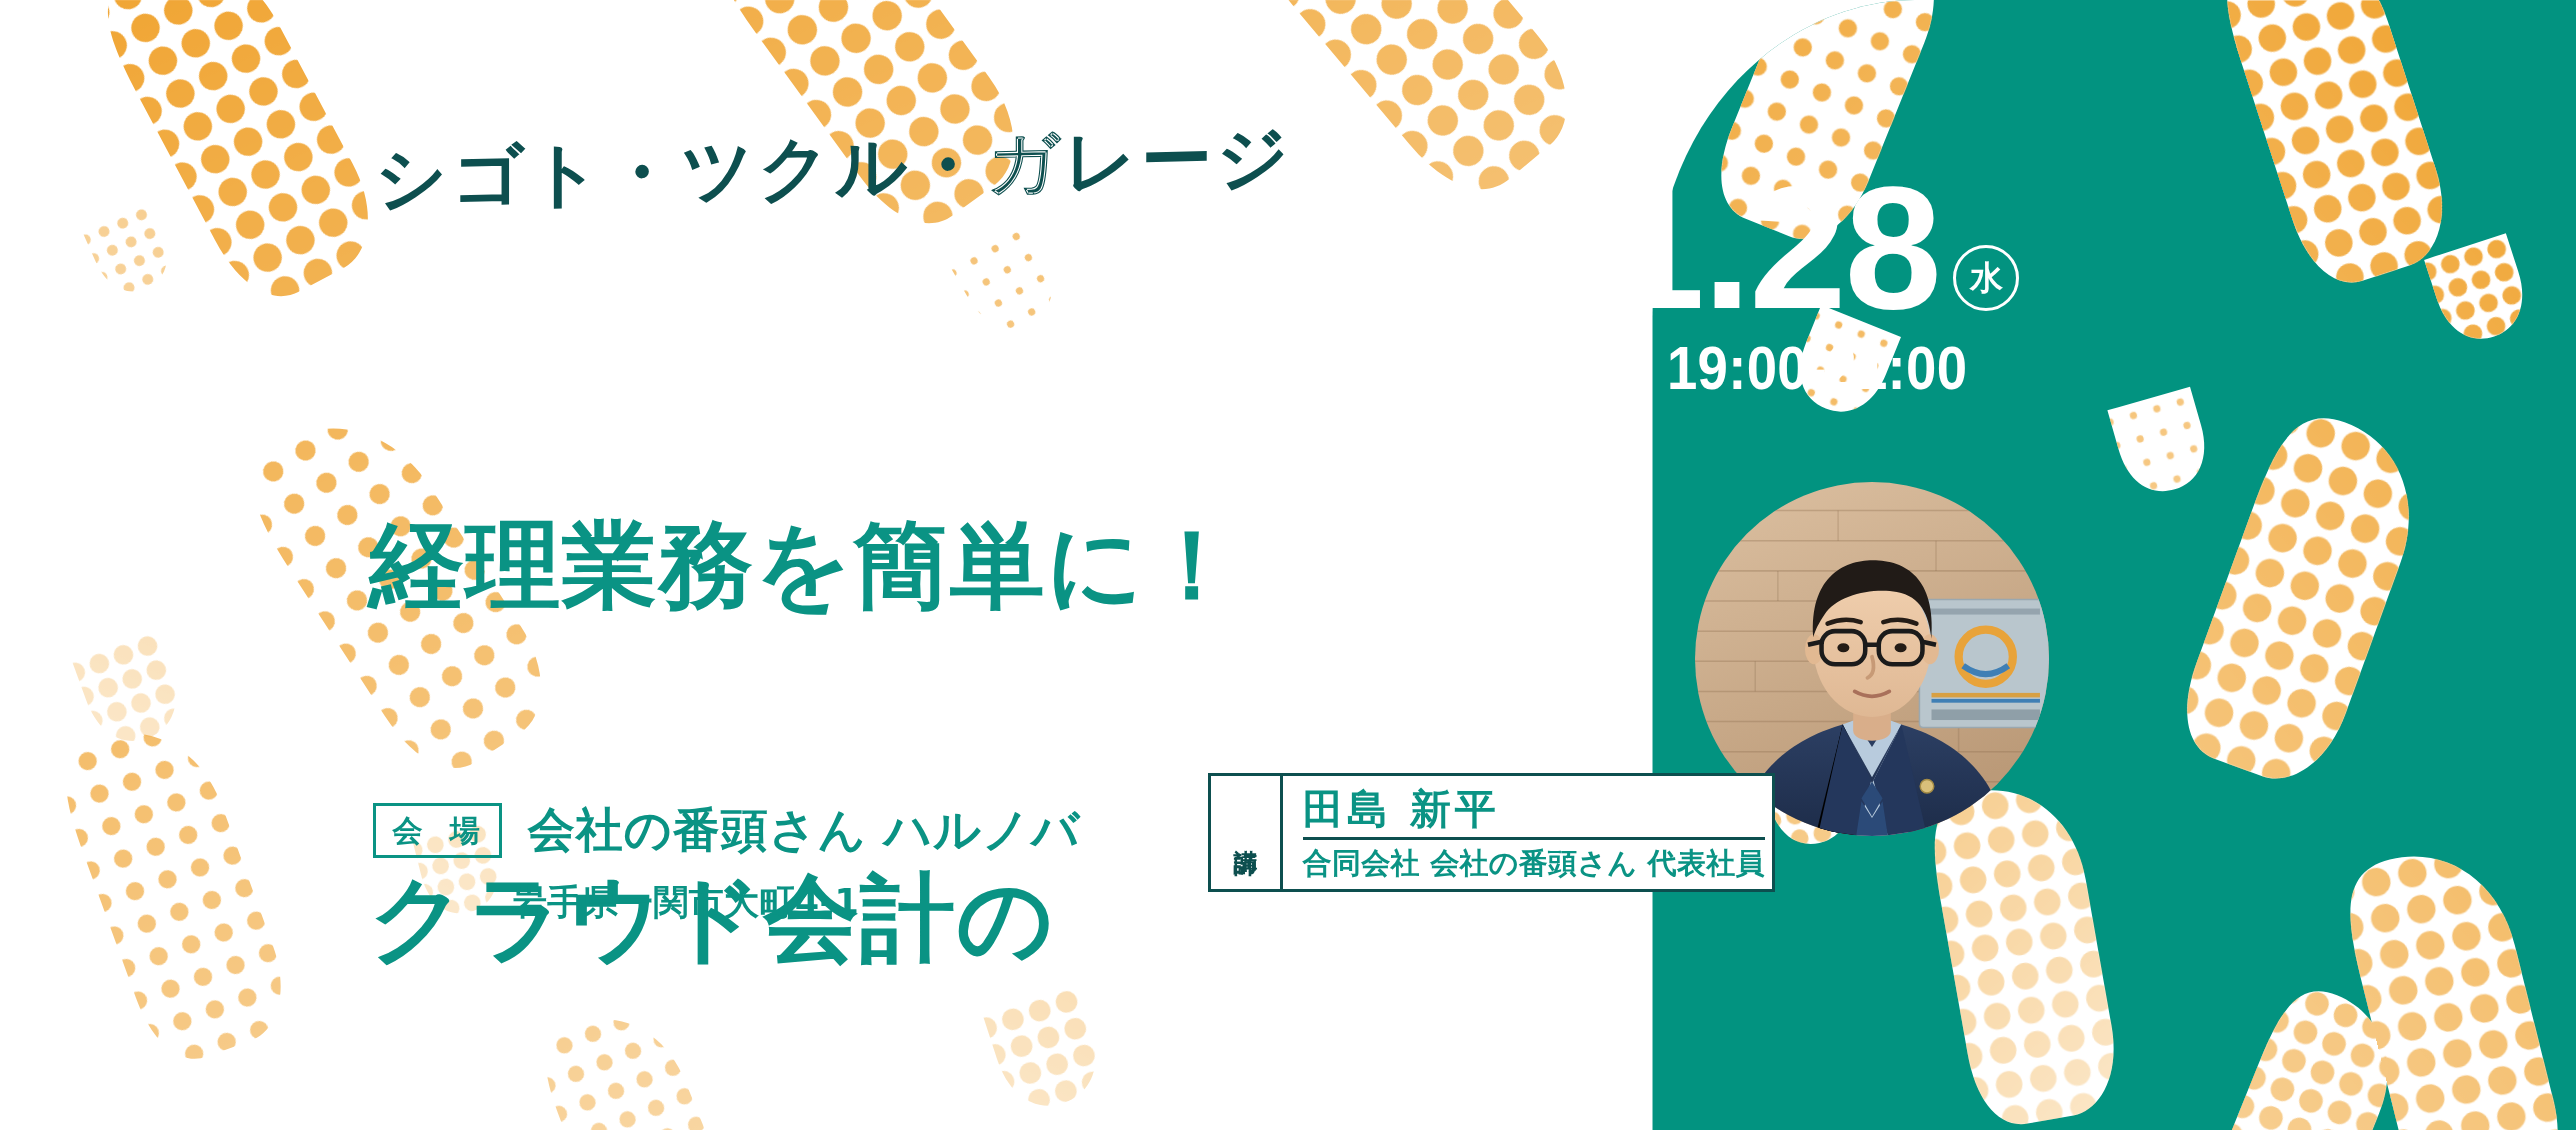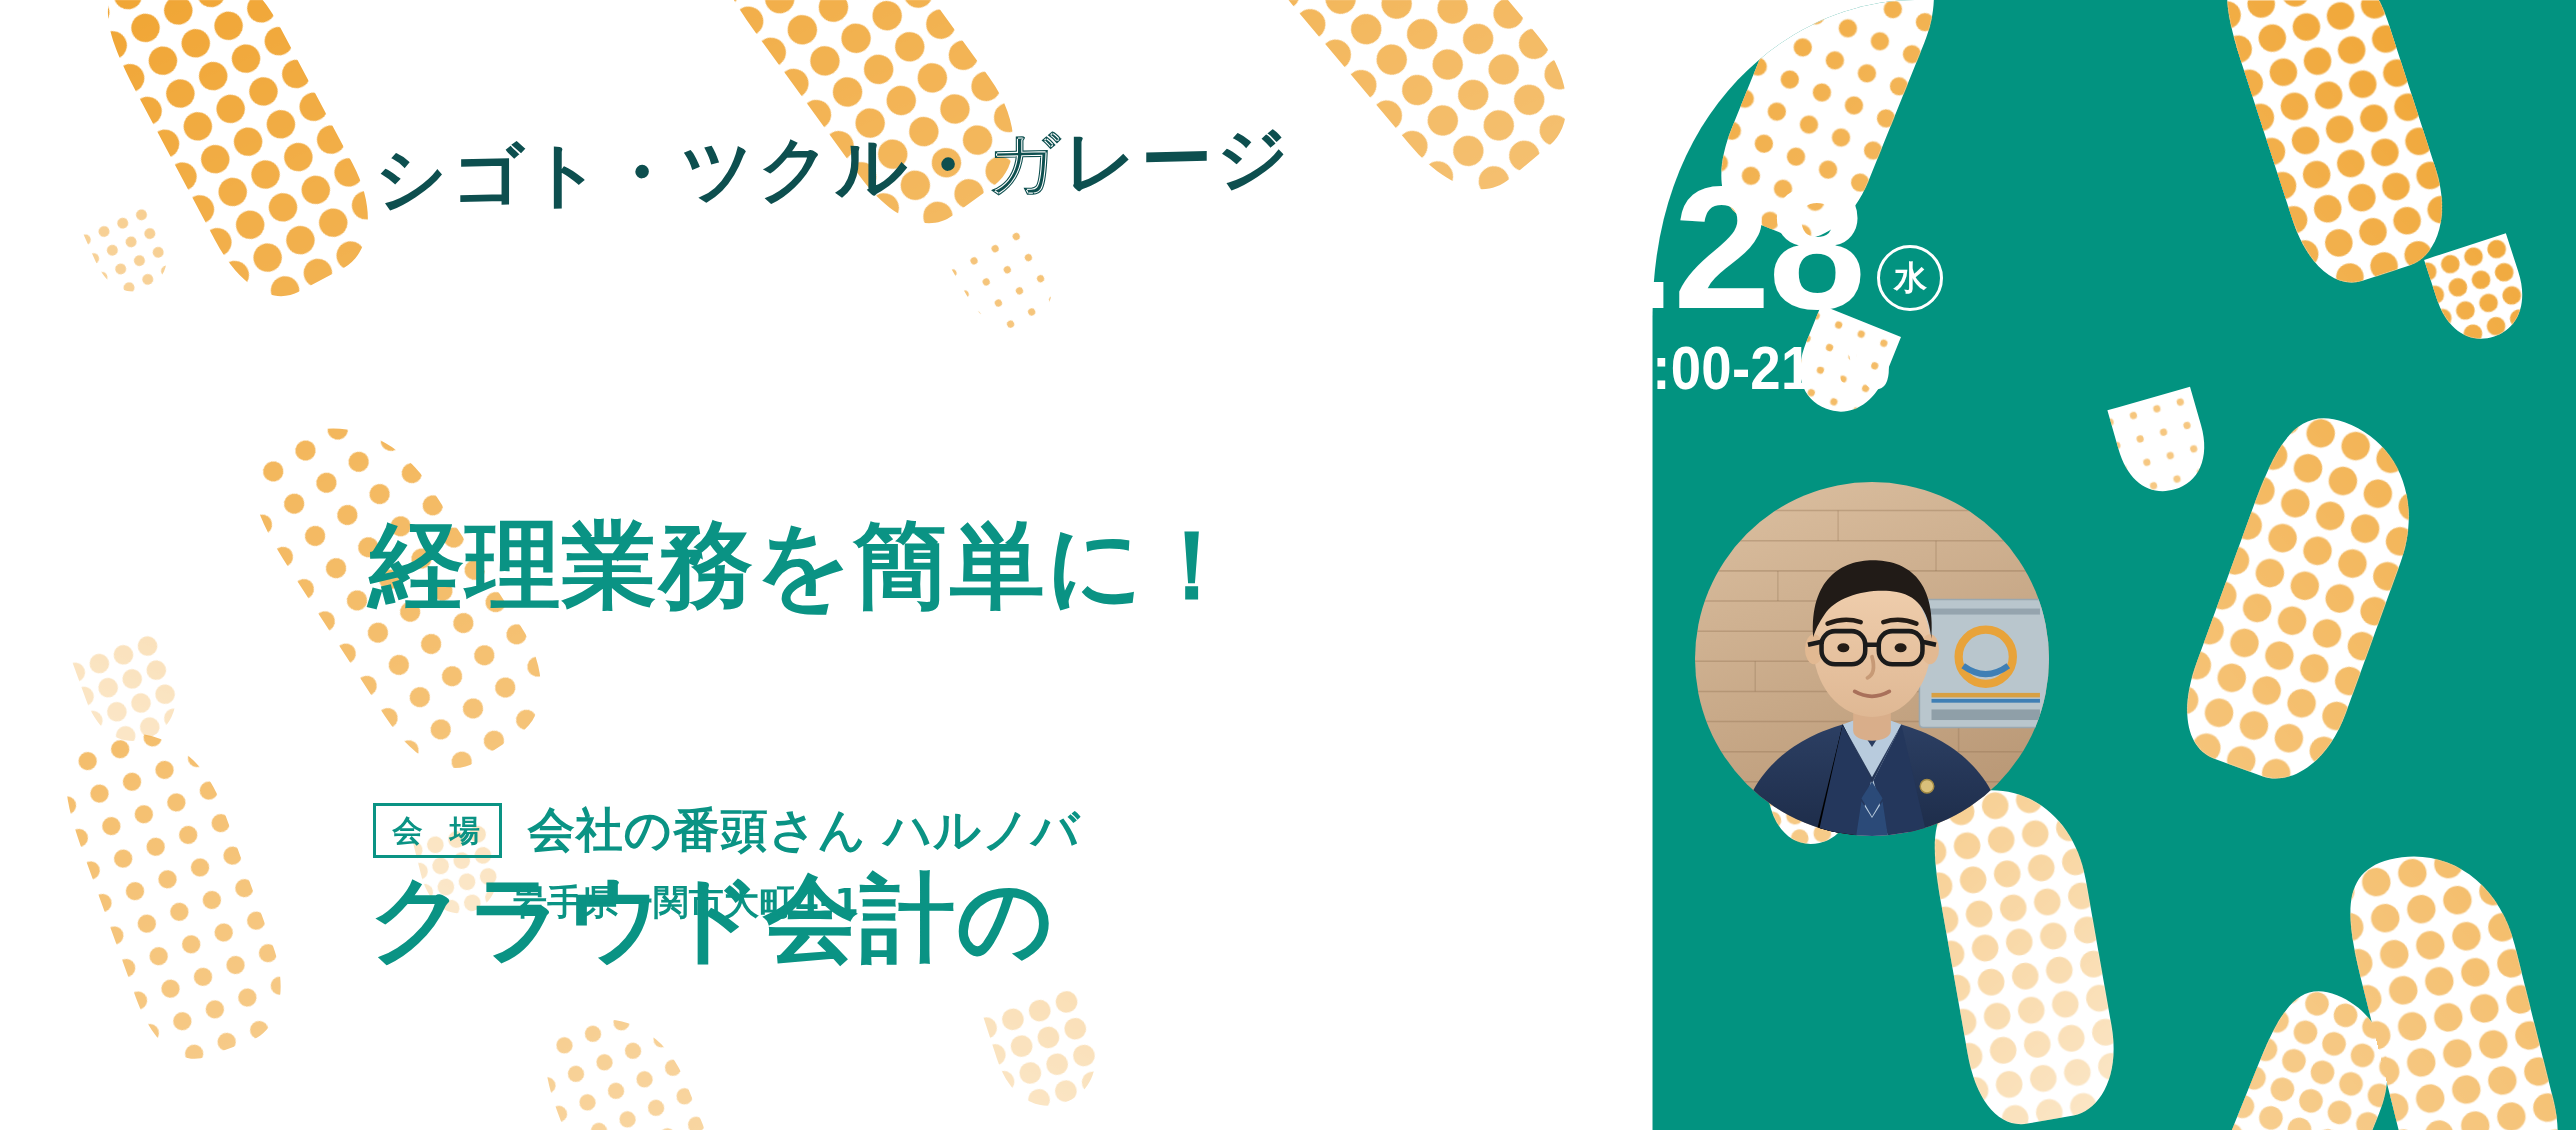--- a/index.html
+++ b/index.html
@@ -90,21 +90,21 @@
     font-weight:700;
     font-size:35px;
     letter-spacing:0.01em;
     white-space:nowrap;
     font-family:"DejaVu Sans",sans-serif;
   }
 
   
   #date-block{
     position:absolute;
-    left:1448px;top:173px;
+    left:1524px;top:173px;
     display:flex;align-items:flex-end;
     color:#ffffff;
   }
   #year{
     writing-mode:vertical-rl;
     text-orientation:mixed;
     font-size:43px;
     font-weight:700;
     letter-spacing:0.09em;
     line-height:1;
@@ -556,15 +556,24 @@
       <path d="M176,188 q22,-9 44,-2" stroke="#241c16" stroke-width="6" fill="none" stroke-linecap="round"></path>
       <path d="M250,186 q22,-7 44,2" stroke="#241c16" stroke-width="6" fill="none" stroke-linecap="round"></path>
 
       <path d="M235,232 q6,22 -6,28" stroke="#c79a76" stroke-width="5" fill="none" stroke-linecap="round"></path>
       <path d="M212,278 q23,13 46,0" stroke="#a9705a" stroke-width="5" fill="none" stroke-linecap="round"></path>
 
       <circle cx="308" cy="404" r="9" fill="#d9c07a" stroke="#a38b45" stroke-width="2"></circle>
     </svg>
   </div>
 
+  <div id="speaker-box">
+    <div id="speaker-label">
+      <span>講師</span>
+    </div>
+    <div id="speaker-body">
+      <div id="speaker-name">田島 新平</div>
+      <div id="speaker-title">合同会社 会社の番頭さん 代表社員</div>
+    </div>
+  </div>
 
 </div>
 
 
 </body></html>

